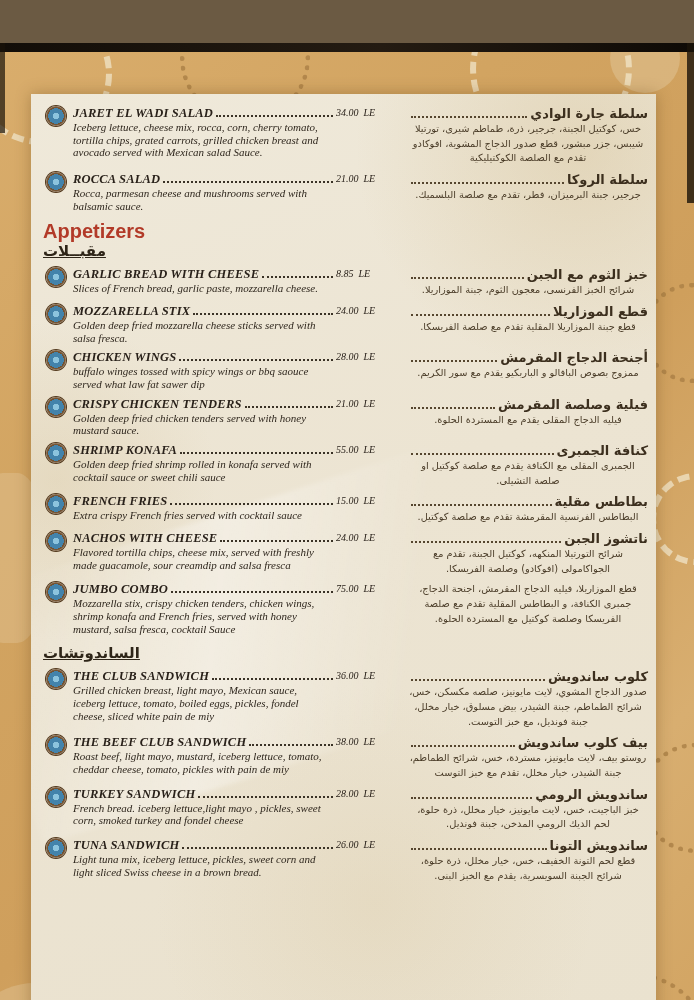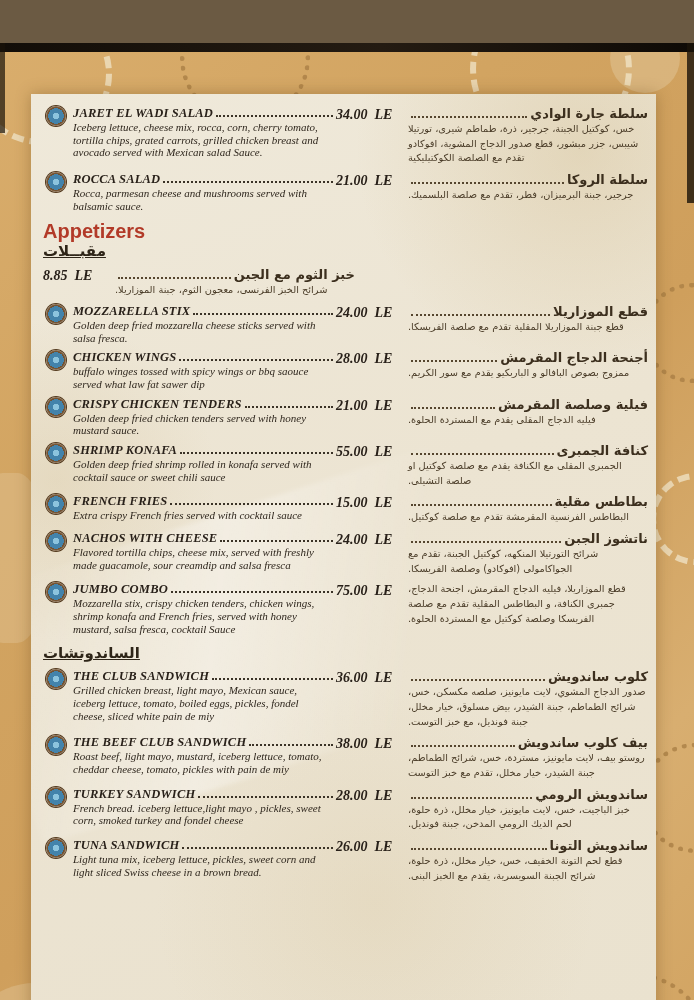--- a/index.html
+++ b/index.html
@@ -33,23 +33,23 @@
   .row{display:flex;align-items:flex-start;margin-bottom:6px;}
   .en{flex:1;display:flex;min-width:0;}
   .bullet{flex:0 0 20px;height:20px;margin:0 7px 0 3px;border-radius:50%;
     background:radial-gradient(circle,#8cc4de 0 22%,#4383ab 23% 55%,#6d4a27 56% 78%,#8a6234 79%);
     box-shadow:0 0 0 1px #53391d, inset 0 0 2px rgba(255,255,255,.6);}
   .en-text{flex:1;min-width:0;color:#29211a;}
   .en-line{display:flex;align-items:baseline;}
   .en-name{font-weight:bold;font-style:italic;font-size:12.5px;letter-spacing:.2px;white-space:nowrap;}
   .leader{flex:1;min-width:10px;border-bottom:2px dotted #3a3226;margin:0 3px 3px 3px;}
   .en-desc{font-style:italic;font-size:11px;line-height:1.15;color:#2e261d;padding-right:6px;}
-  .price-cell{flex:0 0 72px;font-weight:bold;font-style:italic;font-size:14px;color:#29211a;
+  .price-cell{flex:0 0 72px;font-weight:normal;font-style:italic;font-size:10px;color:#29211a;
     padding-top:1px;white-space:nowrap;}
-  .ar{flex:0 0 240px;direction:rtl;text-align:left;font-family:"DejaVu Sans", sans-serif;}
+  .ar{flex:0 0 240px;direction:rtl;text-align:center;font-family:"DejaVu Sans", sans-serif;}
   .ar-line{display:flex;align-items:baseline;}
   .ar-name{font-weight:bold;font-size:13px;color:#3c2f1e;white-space:nowrap;}
   .ar-leader{flex:1;min-width:10px;border-bottom:2px dotted #55452e;margin:0 3px 4px 3px;}
   .ar-desc{font-size:9.8px;line-height:1.5;color:#4a3c28;}
   
   .section-heading{margin:7px 230px 5px 0;padding:2px 0;}
   .heading-en{font-family:"Liberation Sans", sans-serif;font-weight:bold;font-size:20px;color:#b23a28;line-height:1.05;}
   .heading-ar{font-family:"DejaVu Sans", sans-serif;font-weight:bold;font-size:15px;color:#2e2518;line-height:1.2;letter-spacing:1px;text-decoration:underline;}
 </style>
 </head>
@@ -123,20 +123,30 @@
       <div class="ar-desc">جرجير، جبنة البرميزان، فطر، تقدم مع صلصة البلسميك.</div>
     </div>
   </div>
 
   <div class="section-heading">
     <div class="heading-en">Appetizers</div>
     <div class="heading-ar">مقبــلات</div>
   </div>
 
   <div class="row">
+    <div class="en">
+      <div class="bullet"></div>
+      <div class="en-text">
+        <div class="en-line">
+          <span class="en-name">GARLIC BREAD WITH CHEESE</span>
+          <span class="leader"></span>
+        </div>
+        <div class="en-desc">Slices of French bread, garlic paste, mozzarella cheese.</div>
+      </div>
+    </div>
     <div class="price-cell">
       <span>8.85</span>&nbsp;
       <span>LE</span>
     </div>
     <div class="ar">
       <div class="ar-line">
         <span class="ar-name">خبز الثوم مع الجبن</span>
         <span class="ar-leader"></span>
       </div>
       <div class="ar-desc">شرائح الخبز الفرنسى، معجون الثوم، جبنة الموزاريلا.</div>

